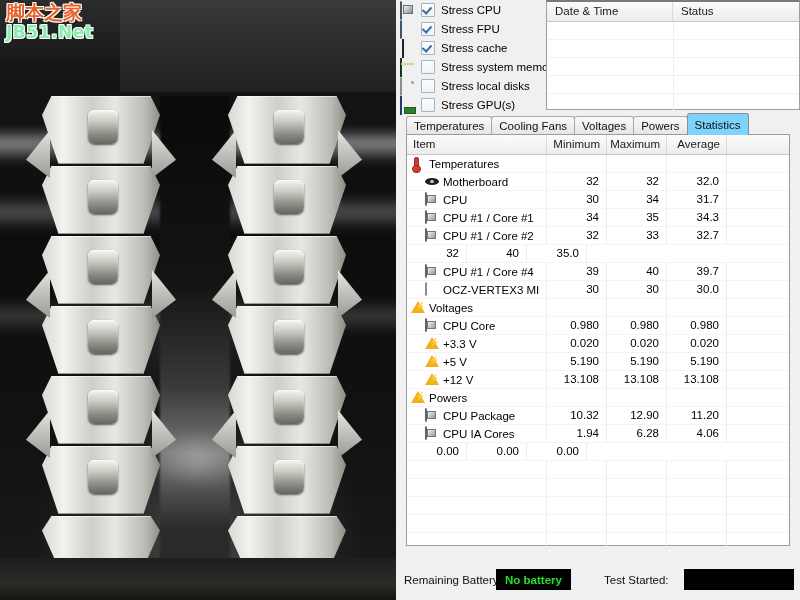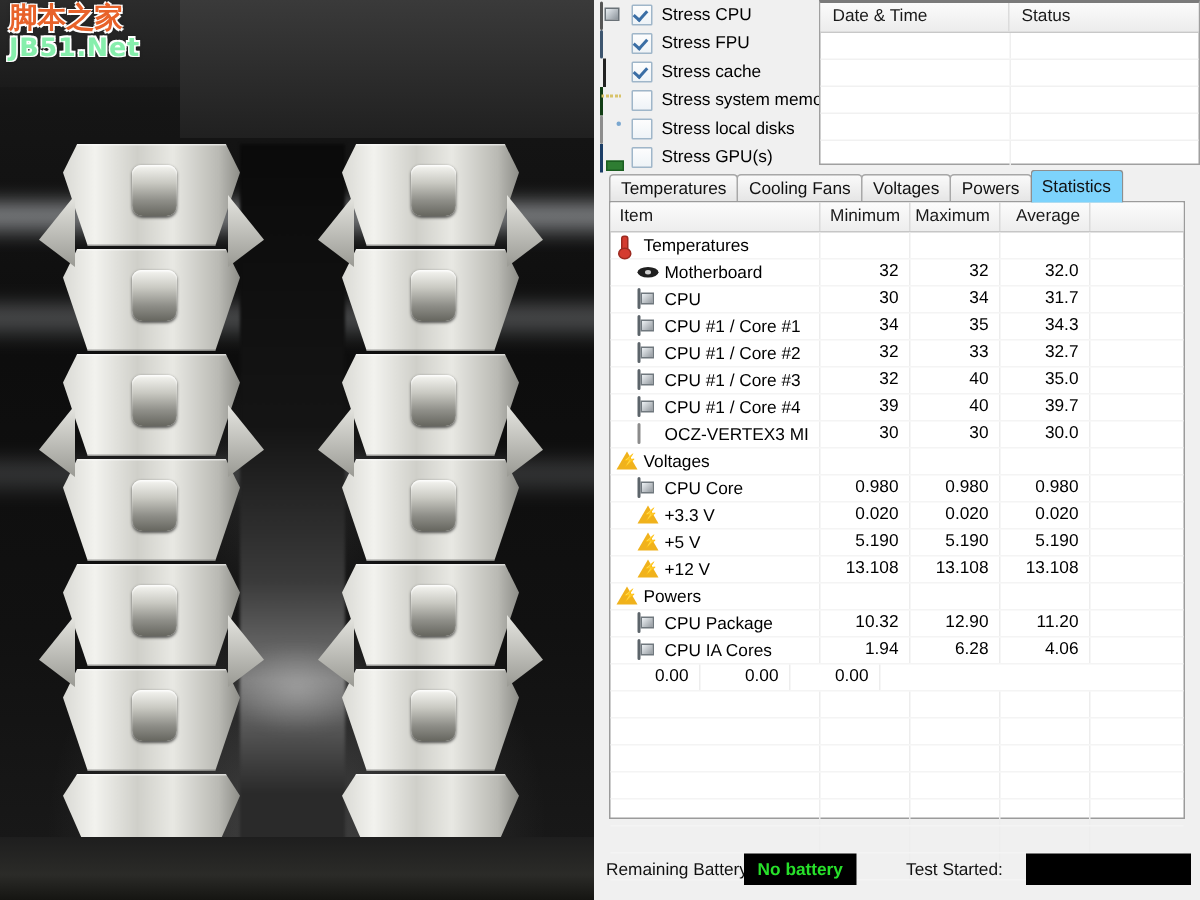--- a/index.html
+++ b/index.html
@@ -389,24 +389,20 @@
             <span class="c-item">
               <span class="ricon"><span class="ic-sq"></span></span>
               <span>CPU #1 / Core #2</span>
             </span>
             <span class="c-num">32</span>
             <span class="c-num">33</span>
             <span class="c-num">32.7</span>
             <span class="c-rest"></span>
           </div>
           <div class="srow child">
-            <span class="c-item">
-              <span class="ricon"><span class="ic-sq"></span></span>
-              <span>CPU #1 / Core #3</span>
-            </span>
             <span class="c-num">32</span>
             <span class="c-num">40</span>
             <span class="c-num">35.0</span>
             <span class="c-rest"></span>
           </div>
           <div class="srow child">
             <span class="c-item">
               <span class="ricon"><span class="ic-sq"></span></span>
               <span>CPU #1 / Core #4</span>
             </span>

